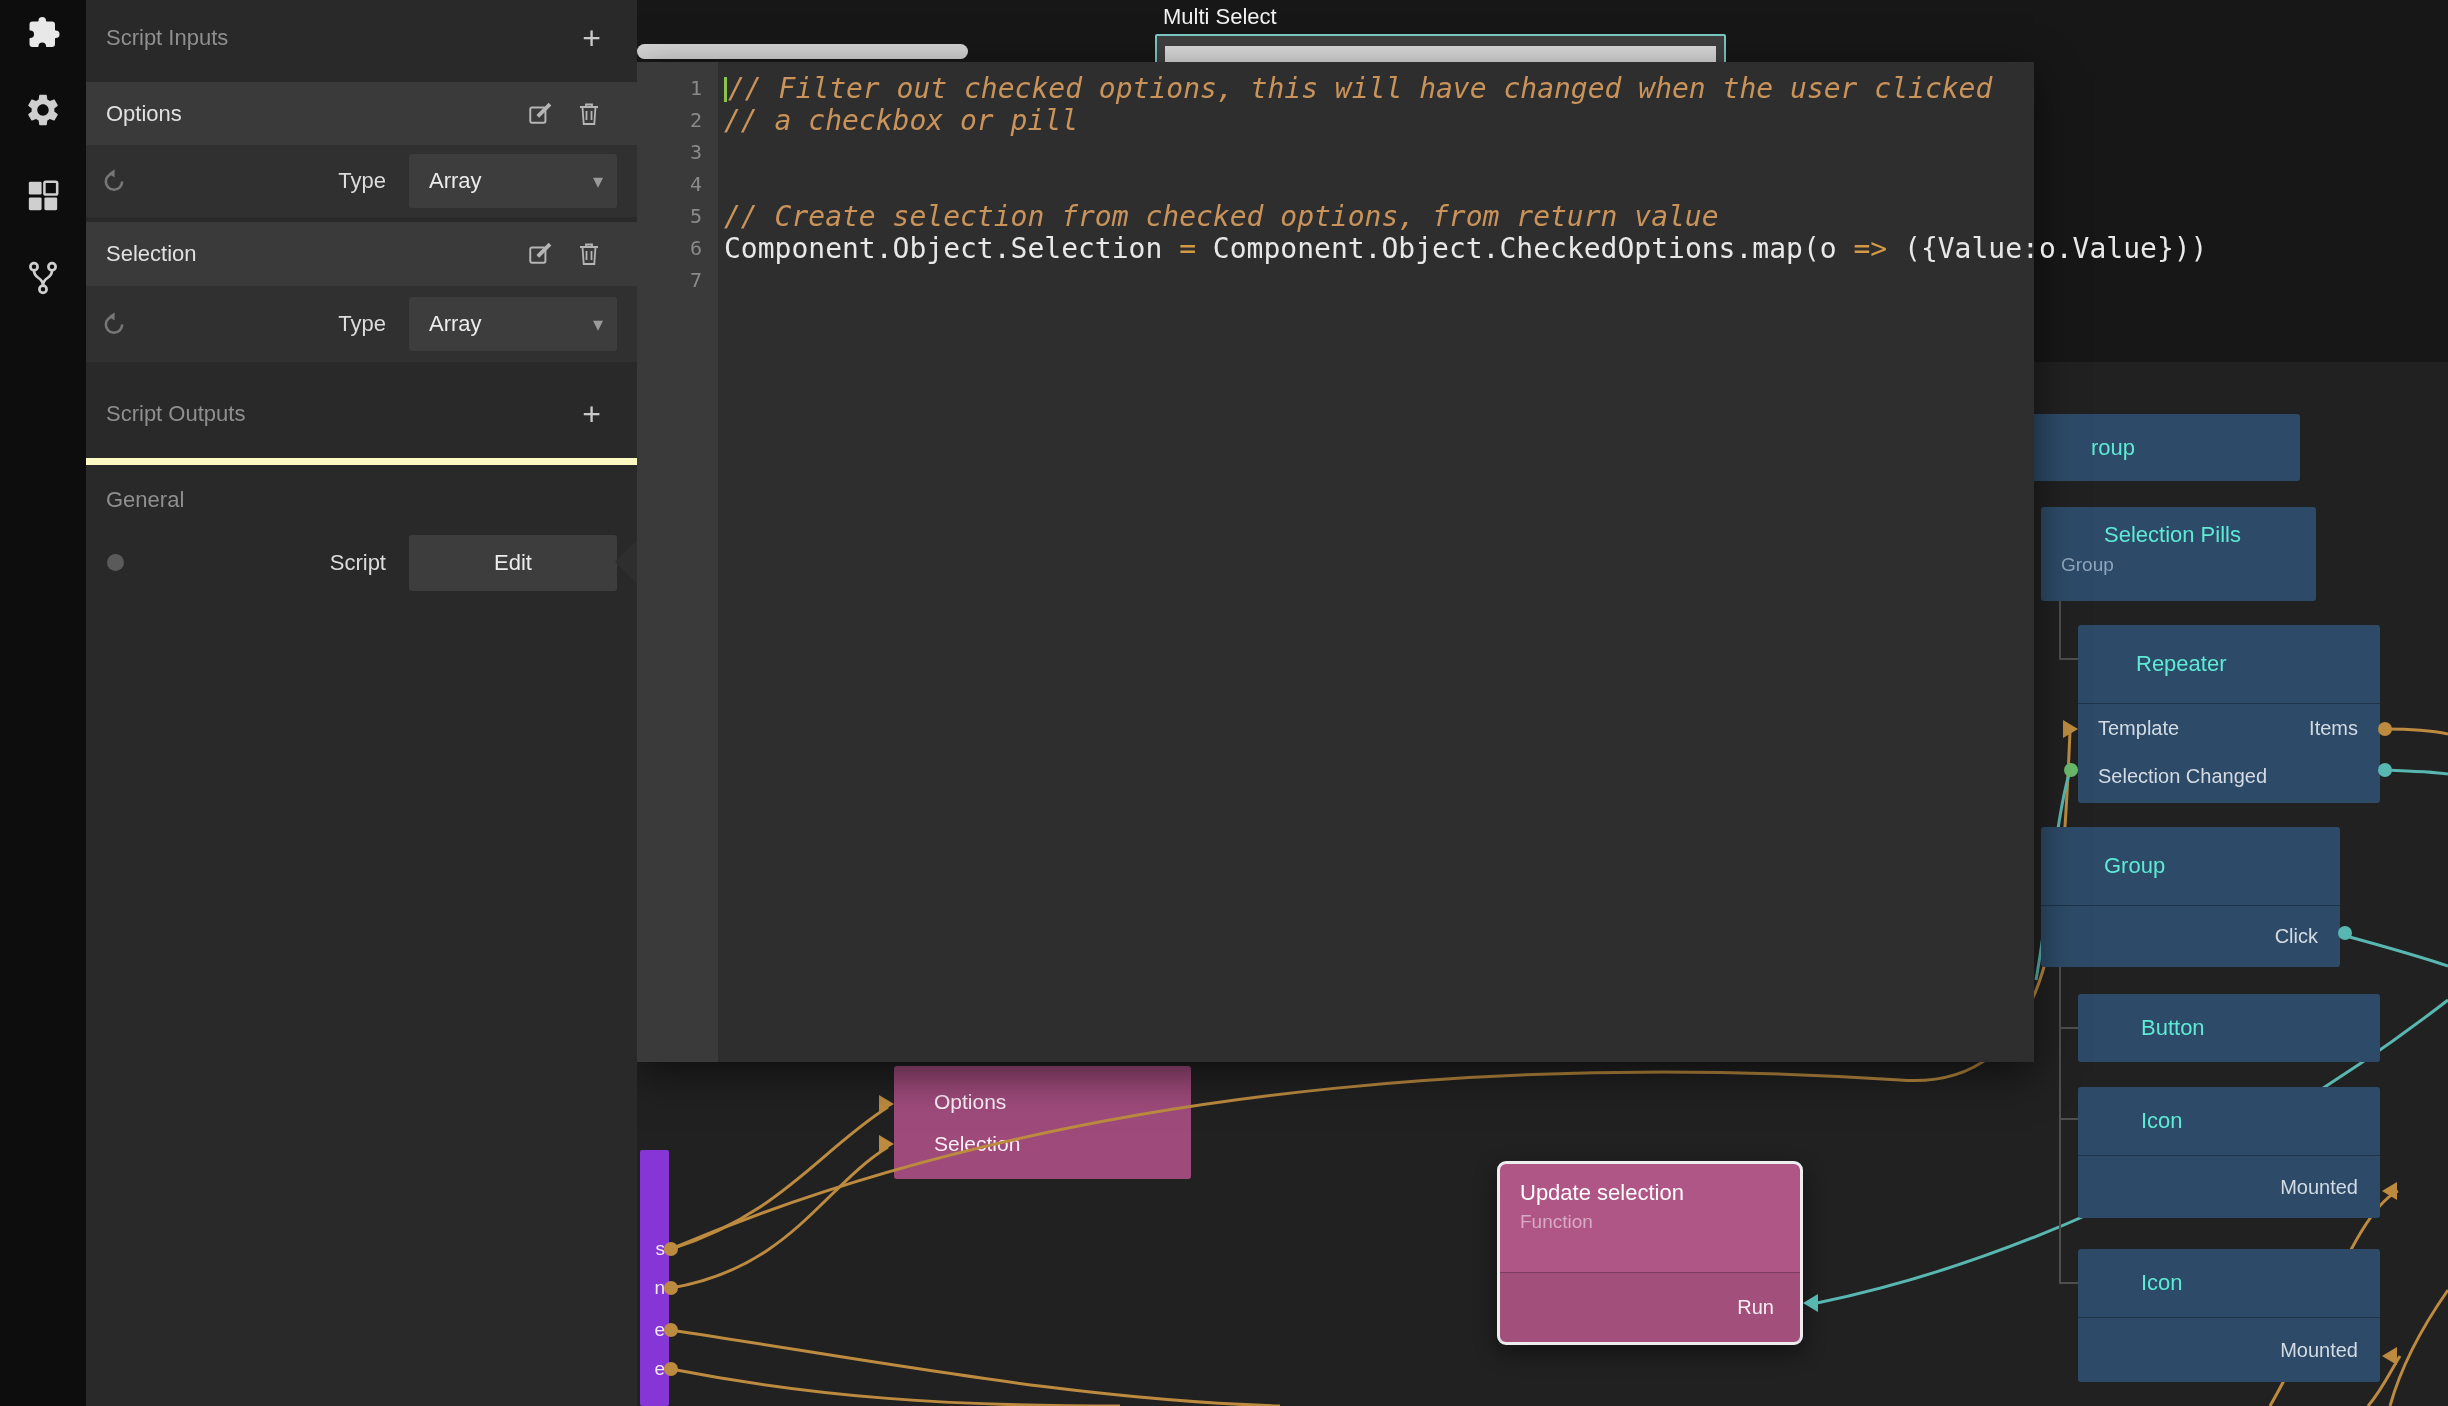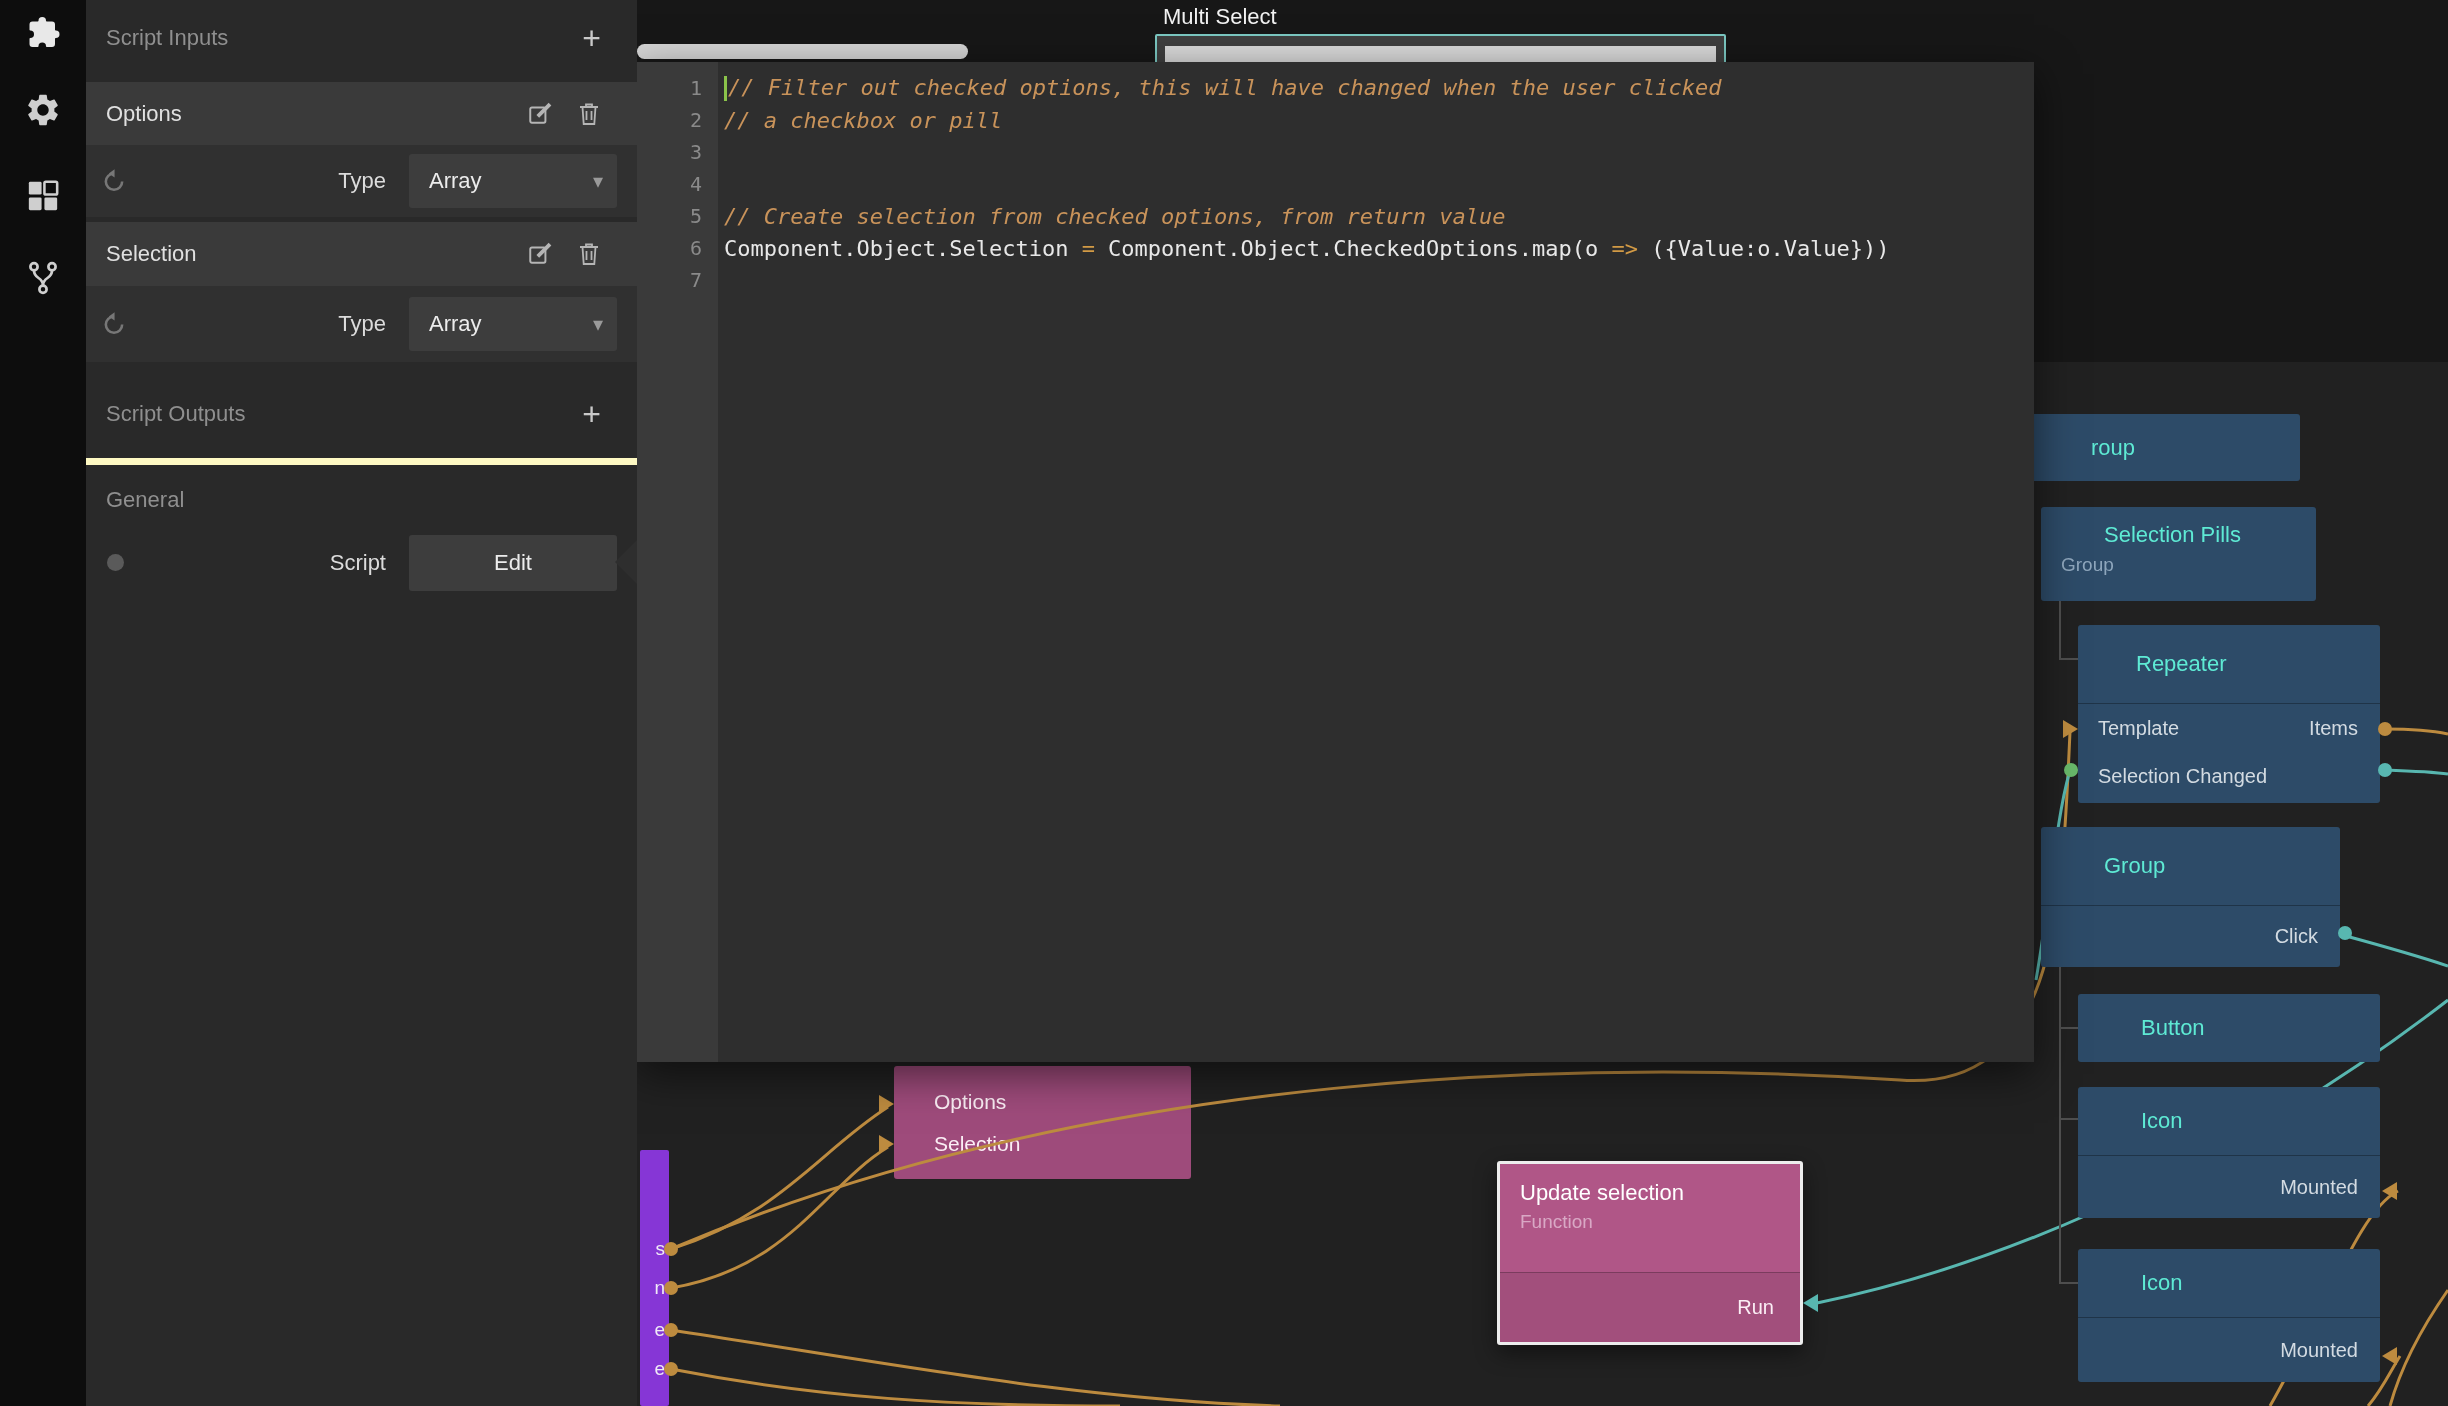--- a/index.html
+++ b/index.html
@@ -35,21 +35,21 @@
   .btn{position:absolute;left:323px;width:208px;background:#3d3d3d;border-radius:3px;display:flex;align-items:center;justify-content:center;color:#ececec;cursor:pointer;}
   .conn-dot{position:absolute;left:21px;width:17px;height:17px;border-radius:50%;background:#5a5a5a;}
   #editor-pointer{left:615px;top:540px;width:0;height:0;border-top:22px solid transparent;border-bottom:22px solid transparent;border-right:22px solid #2e2e2e;z-index:7;}
 
   
   #editor{left:637px;top:62px;width:1397px;height:1000px;background:#2e2e2e;z-index:5;box-shadow:0 12px 40px rgba(0,0,0,.55);}
   #gutter{position:absolute;left:0;top:0;bottom:0;width:81px;background:#3a3a3a;}
   #code-lines{position:absolute;left:0;top:10px;right:0;}
   .code-line{display:flex;height:32px;align-items:center;font-family:"DejaVu Sans Mono",monospace;}
   .ln{width:81px;flex:none;box-sizing:border-box;text-align:right;padding-right:16px;color:#8a8a8a;font-size:20px;}
-  .lc{padding-left:6px;white-space:pre;color:#e8e8e8;font-size:22px;}
+  .lc{padding-left:6px;white-space:pre;color:#e8e8e8;font-size:28px;}
   .seg-comment{color:#c9935a;font-style:italic;}
   .seg-op{color:#d29a45;}
   .seg-code{color:#e8e8e8;}
   .caret{display:inline-block;width:3px;height:25px;background:#8bc34a;vertical-align:middle;margin-right:1px;}
 
   
   #top-node-label{left:1163px;top:4px;color:#f2f2f2;font-size:22px;z-index:3;}
   #top-node-box{left:1155px;top:34px;width:567px;height:36px;border:2px solid #7bc8c2;background:#3f3f3f;z-index:3;border-radius:2px;}
   #top-node-inner{position:absolute;left:8px;right:8px;top:10px;height:22px;background:#d9d9d9;}
   #scroll-tab{left:637px;top:44px;width:331px;height:15px;background:#d4d4d4;border-radius:8px;z-index:3;}
@@ -65,21 +65,21 @@
   .dot-orange{background:#bd8b3f;}
   .dot-teal{background:#58b7b0;}
   .dot-green{background:#69b86a;}
   .arrow-right{position:absolute;width:0;height:0;border-top:9px solid transparent;border-bottom:9px solid transparent;border-left:15px solid #bd8b3f;z-index:4;}
   .arrow-left-orange{position:absolute;width:0;height:0;border-top:9px solid transparent;border-bottom:9px solid transparent;border-right:15px solid #bd8b3f;z-index:4;}
   .arrow-left-teal{position:absolute;width:0;height:0;border-top:9px solid transparent;border-bottom:9px solid transparent;border-right:15px solid #58b7b0;z-index:4;}
 
   #node-options{left:894px;top:1066px;width:297px;height:113px;background:#9e4b7b;border-radius:3px;padding-top:15px;box-sizing:border-box;}
   #node-options .port-row{height:42px;padding-left:40px;font-size:21px;color:#fbeef5;}
 
-  #node-update{left:1497px;top:1161px;width:306px;height:184px;background:#b05687;border:3px solid #ededed;border-radius:3px;box-sizing:border-box;display:flex;flex-direction:column;box-shadow:0 8px 22px rgba(0,0,0,.45);}
+  #node-update{left:1497px;top:1161px;width:306px;height:184px;background:#b05687;border:3px solid #ededed;border-radius:9px;box-sizing:border-box;display:flex;flex-direction:column;box-shadow:0 8px 22px rgba(0,0,0,.45);}
   #node-update .title-block{height:108px;box-sizing:border-box;padding:16px 0 0 20px;}
   #node-update .utitle{font-size:22px;color:#fff;}
   #node-update .usub{font-size:19px;color:#d9a8c5;margin-top:5px;}
   #node-update .run-row{flex:1;display:flex;align-items:center;justify-content:flex-end;padding-right:26px;font-size:20px;color:#fbeef5;background:rgba(0,0,0,.08);}
 
   #node-purple-bar{left:640px;top:1150px;width:29px;height:256px;background:#8636d6;border-radius:2px;z-index:3;}
   .clip-letter{position:absolute;right:4px;color:#f0e9f7;font-size:19px;}
 </style>
 </head>
 <body>

